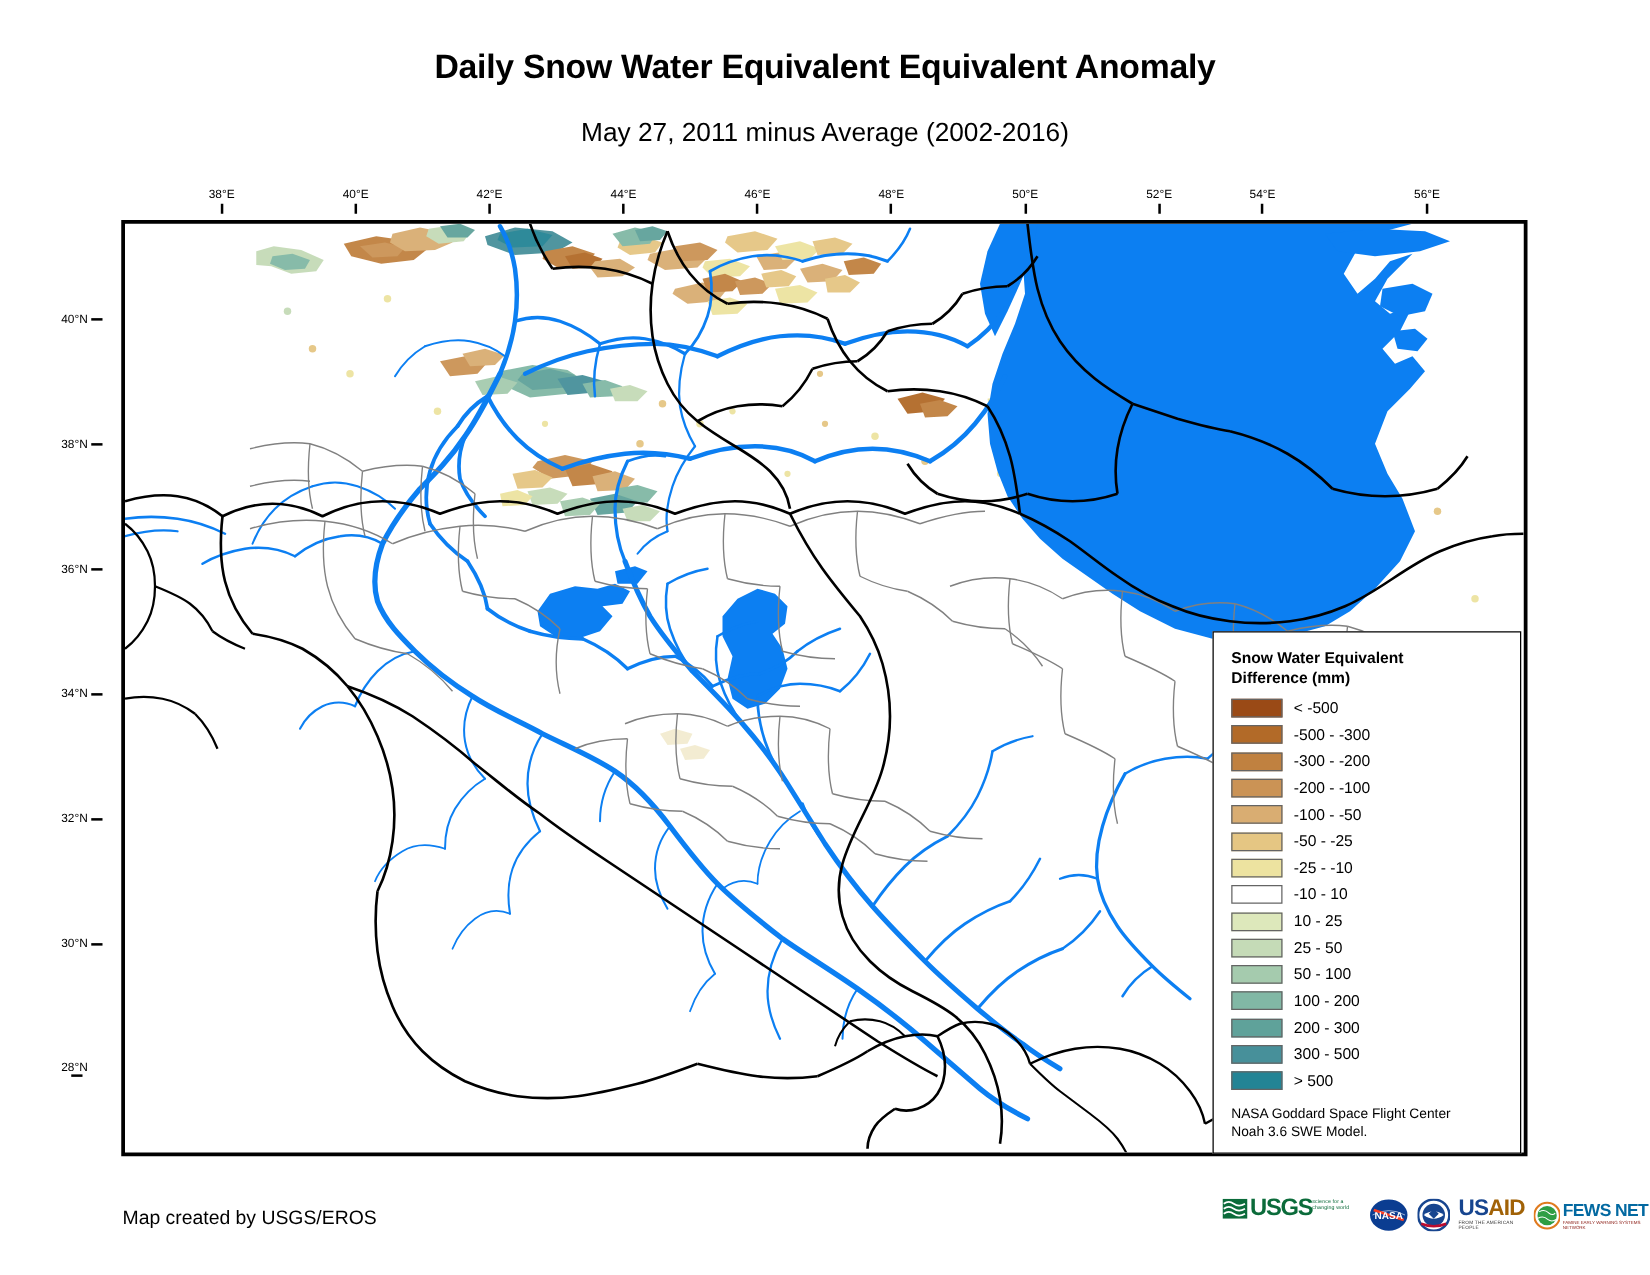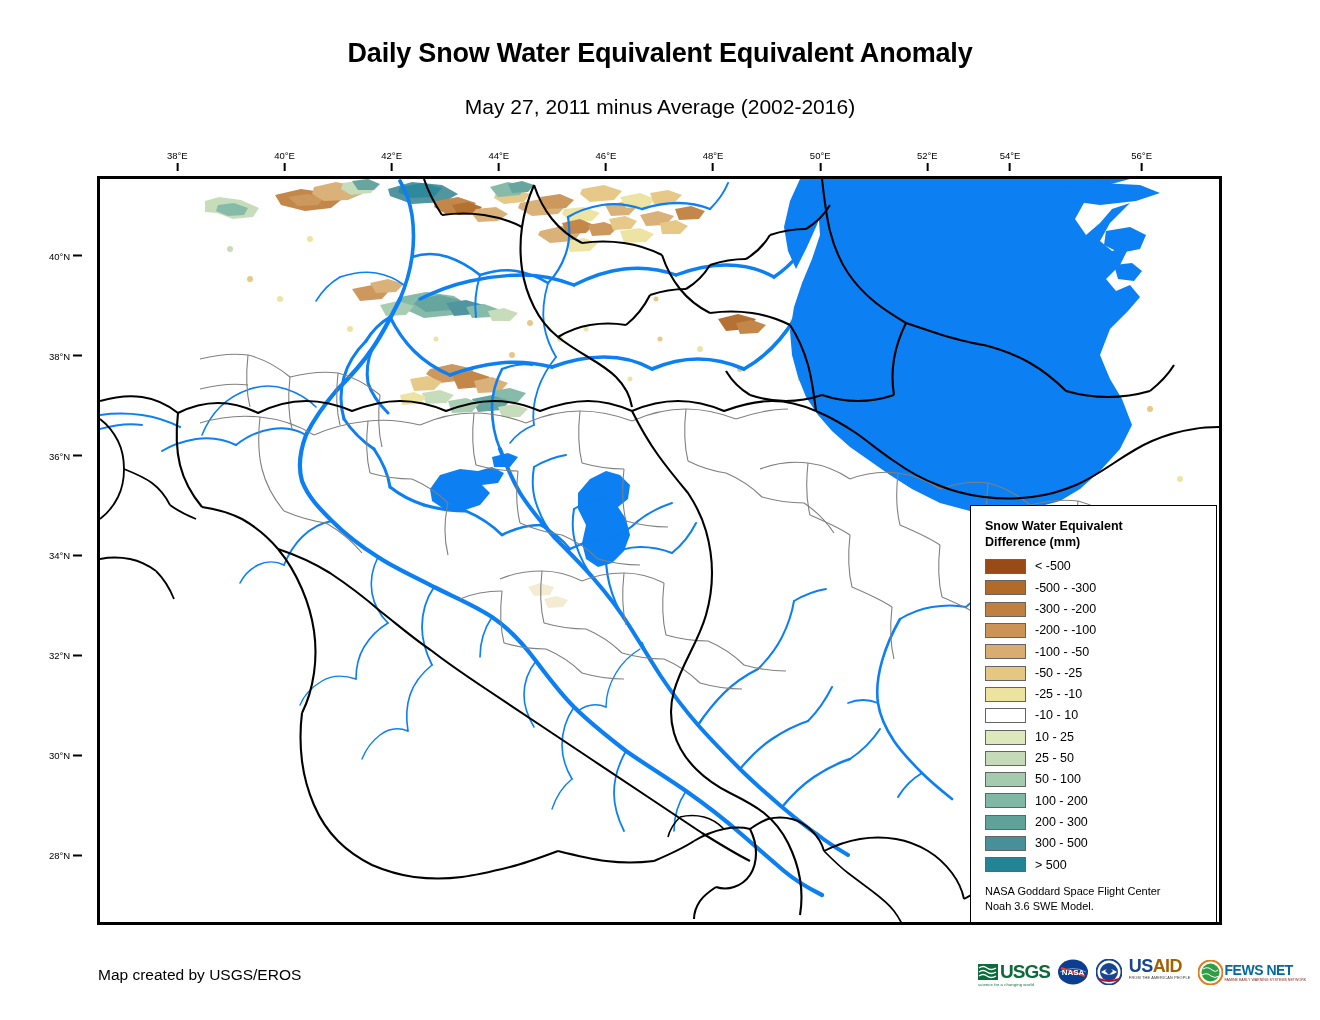--- a/index.html
+++ b/index.html
@@ -105,21 +105,21 @@
   .credit{
     position:absolute;left:98px;top:966px;
     font-size:15.5px;
   }
   .logos{
     position:absolute;left:978px;top:955px;
     display:flex;align-items:center;gap:7px;height:34px;
   }
   .logo{height:30px;display:flex;align-items:center;}
 
-  .usgs-logo{display:flex;flex-direction:column;align-items:flex-start;justify-content:flex-end;}
+  .usgs-logo{display:flex;flex-direction:row;align-items:flex-start;justify-content:flex-end;}
   .usgs-main{display:flex;align-items:center;gap:2px;}
   .usgs-wave{width:20px;height:16px;}
   .usgs-text{
     font-size:19px;font-weight:bold;color:#0b6b3a;
     letter-spacing:-1px;line-height:1;
   }
   .usgs-sub{font-size:4.2px;color:#0b6b3a;letter-spacing:0.1px;margin-top:1px;}
 
   .nasa-logo{width:32px;height:26px;}
   .noaa-logo{width:26px;height:26px;}
@@ -205,21 +205,21 @@
         <span class="mark"></span>
       </div>
       <div class="tick-lat" style="top: 655.36px; left: 49px;">
         <span class="lbl">32°N</span>
         <span class="mark"></span>
       </div>
       <div class="tick-lat" style="top: 755.227px; left: 49px;">
         <span class="lbl">30°N</span>
         <span class="mark"></span>
       </div>
-      <div class="tick-lat" style="top: 855.093px; left: 49px;">
+      <div class="tick-lat" style="top: 855.093px; left: 49px; flex-direction: column;">
         <span class="lbl">28°N</span>
         <span class="mark"></span>
       </div>
     </div>
 
   <div class="map-frame">
     <div class="map-canvas">
       <svg viewBox="0 0 1119 743" preserveAspectRatio="none">
         <defs>
           <clipPath id="frameClip">

